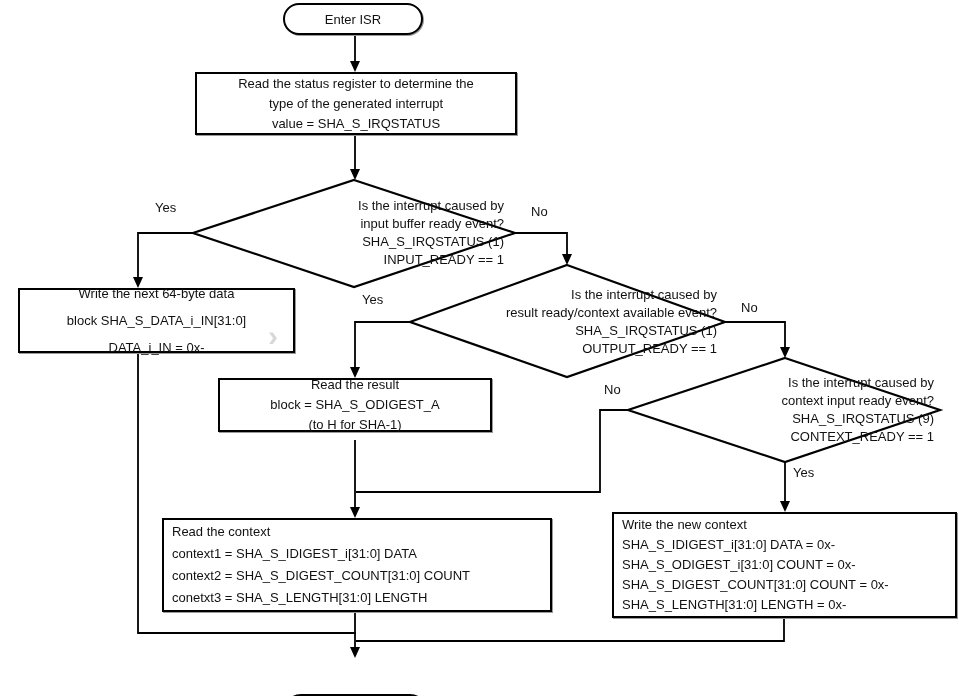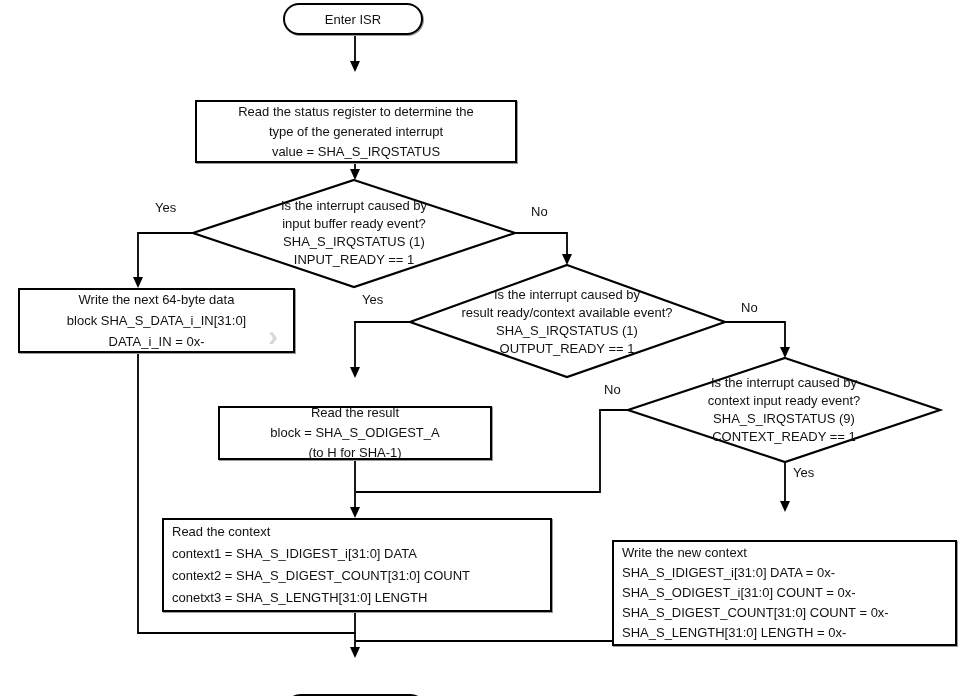--- a/index.html
+++ b/index.html
@@ -17,27 +17,27 @@
     border:2px solid #000;box-shadow:1px 1px 0 #9a9a9a;font-size:13px;
     display:flex;flex-direction:column;justify-content:center;
   }
   .proc.centered{align-items:center;text-align:center;}
   .proc.leftalign{align-items:flex-start;text-align:left;padding-left:8px;padding-right:14px;}
   .proc .ln{white-space:nowrap;}
   .dtext{
     position:absolute;width:300px;text-align:center;font-size:13px;line-height:18px;
     pointer-events:none;
   }
-  .dtext .ln{white-space:nowrap;}
+  .dtext .ln{white-space:nowrap;text-align:right;}
   .edge-label{position:absolute;font-size:13px;background:transparent;}
   .chevron{
     position:absolute;color:#d8d8d8;font-size:30px;line-height:20px;
     font-weight:bold;pointer-events:none;
   }
-  .lh20{line-height:20px;margin-top:28px;} .lh21{line-height:21px;} .lh22{line-height:22px;}
+  .lh20{line-height:20px;} .lh21{line-height:21px;} .lh22{line-height:22px;}
 </style>
 </head>
 <body>
 
 <div id="canvas">
 
   <svg id="wires" width="959" height="696" viewBox="0 0 959 696" fill="none" stroke="#000" stroke-width="1.8">
 
     <polygon points="354,180 515,233 354,287 193,233" fill="#fff" stroke-width="2.2"></polygon>
     <polygon points="567,265 725,322 567,377 410,322" fill="#fff" stroke-width="2.2"></polygon>
@@ -86,21 +86,21 @@
     <div class="ln">INPUT_READY == 1</div>
   </div>
 
   <span class="edge-label" style="left:155px;top:200px;">Yes</span>
   <span class="edge-label" style="left:531px;top:204px;">No</span>
   <span class="edge-label" style="left:362px;top:292px;">Yes</span>
   <span class="edge-label" style="left:741px;top:300px;">No</span>
   <span class="edge-label" style="left:604px;top:382px;">No</span>
   <span class="edge-label" style="left:793px;top:465px;">Yes</span>
 
-  <div class="node proc centered lh21" style="left:18px;top:288px;width:277px;height:65px;">
+  <div class="node proc centered lh21" style="left:18px;top:288px;width:277px;height:65px;gap:6px;">
     <div class="ln">Write the next 64-byte data</div>
     <div class="ln">block SHA_S_DATA_i_IN[31:0]</div>
     <div class="ln">DATA_i_IN = 0x-</div>
   </div>
   <span class="chevron" style="left:268px;top:326px;">›</span>
 
   <div class="dtext" style="left:417px;top:286px;">
     <div class="ln">Is the interrupt caused by</div>
     <div class="ln">result ready/context available event?</div>
     <div class="ln">SHA_S_IRQSTATUS (1)</div>

